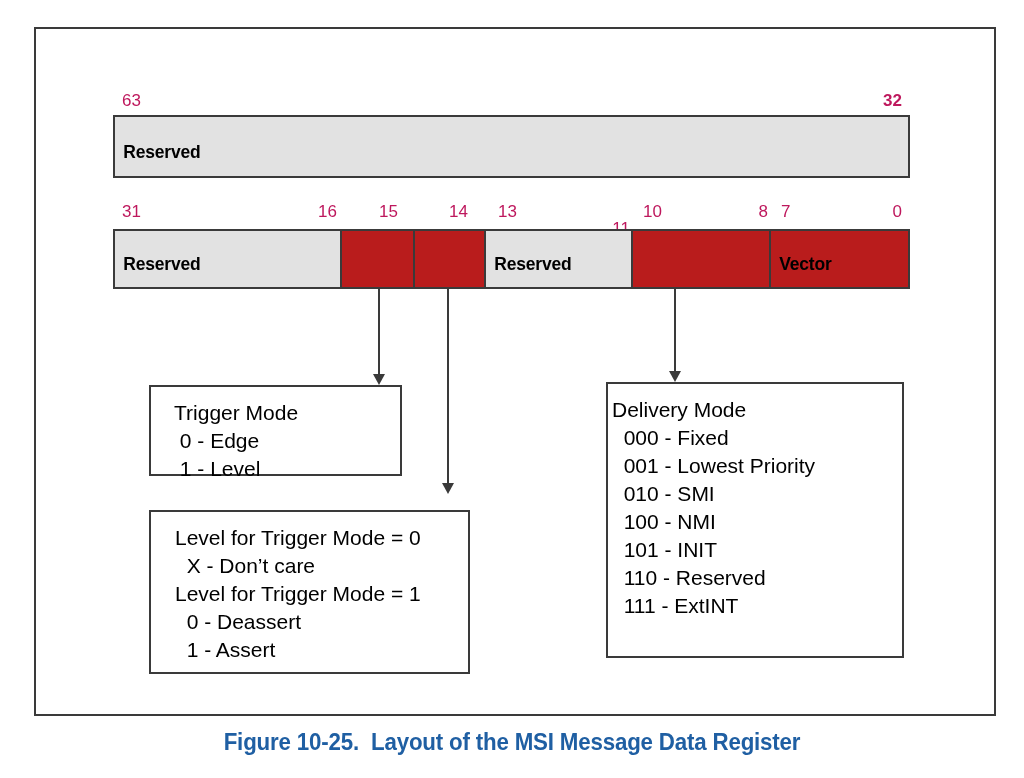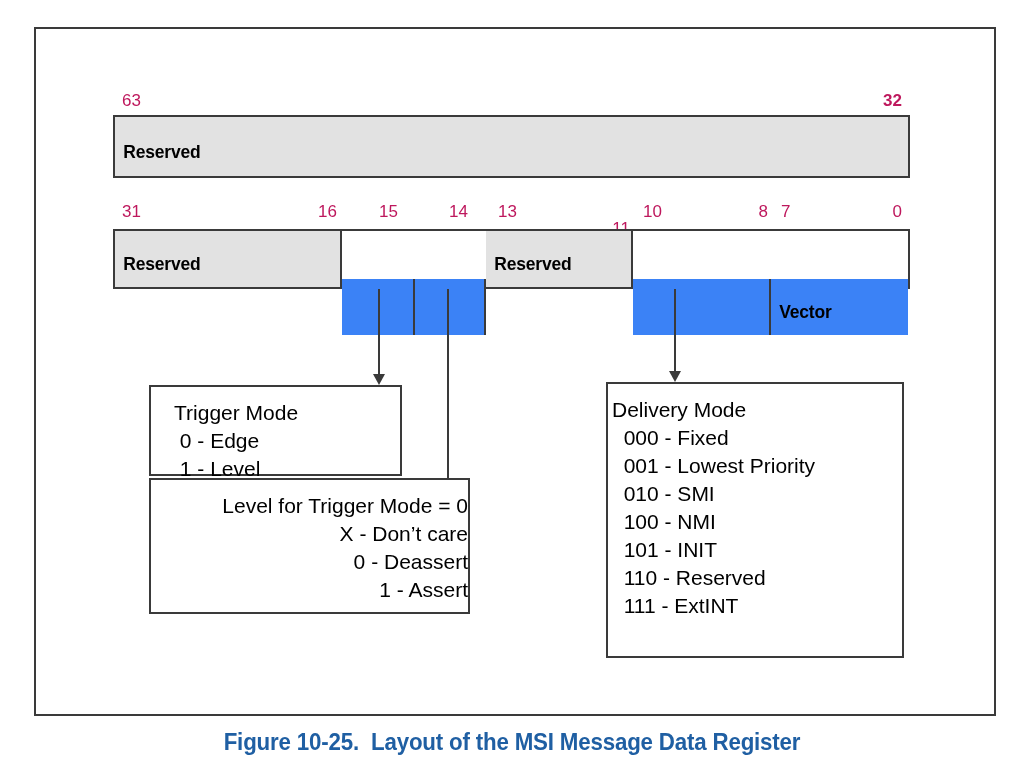--- a/index.html
+++ b/index.html
@@ -67,22 +67,21 @@
     display: flex;
     align-items: center;
   }
   .reg-cell:last-child {
     border-right: none;
   }
   .reg-cell.shaded {
     background: #e2e2e2;
   }
   .reg-cell.plain {
-    background: #3b82f6;
-    margin-top: 48px;
+    background: #b91c1c;
   }
   .reg-cell-label {
     font-family: "Liberation Sans", sans-serif;
     font-weight: bold;
     font-size: 19px;
     line-height: 1;
     letter-spacing: -0.2px;
     padding: 9px 0 0 9px;
     transform: scaleX(0.92);
     transform-origin: left top;
@@ -207,24 +206,25 @@
   <div class="arrow-head" style="left:675px; top:371px;"></div>
 
   <div class="callout" style="left:149px; top:385px; width:253px; height:91px;">
     <div class="callout-inner" style="padding-left:23px;">
       <div class="callout-line">Trigger Mode</div>
       <div class="callout-line"> 0 - Edge</div>
       <div class="callout-line"> 1 - Level</div>
     </div>
   </div>
 
-  <div class="callout" style="left:149px; top:478px; width:321px; height:136px;text-align:right;">
+  <div class="callout" style="left:149px; top:510px; width:321px; height:164px;">
     <div class="callout-inner" style="padding-left:24px;">
       <div class="callout-line">Level for Trigger Mode = 0</div>
       <div class="callout-line">  X - Don’t care</div>
+      <div class="callout-line">Level for Trigger Mode = 1</div>
       <div class="callout-line">  0 - Deassert</div>
       <div class="callout-line">  1 - Assert</div>
     </div>
   </div>
 
   <div class="callout" style="left:606px; top:382px; width:298px; height:276px;">
     <div class="callout-inner" style="padding-left:4px;">
       <div class="callout-line">Delivery Mode</div>
       <div class="callout-line">  000 - Fixed</div>
       <div class="callout-line">  001 - Lowest Priority</div>

